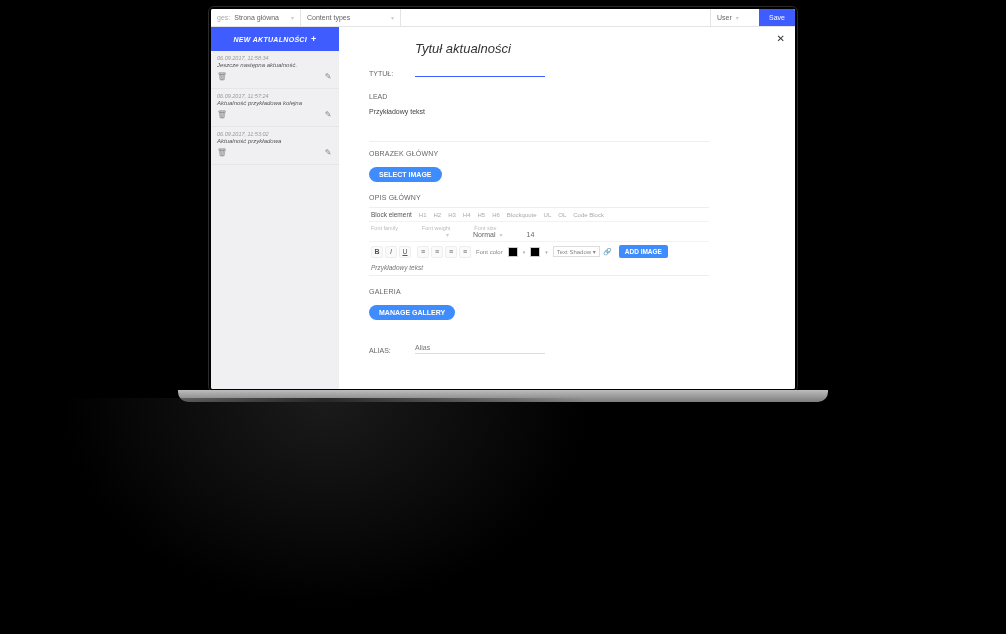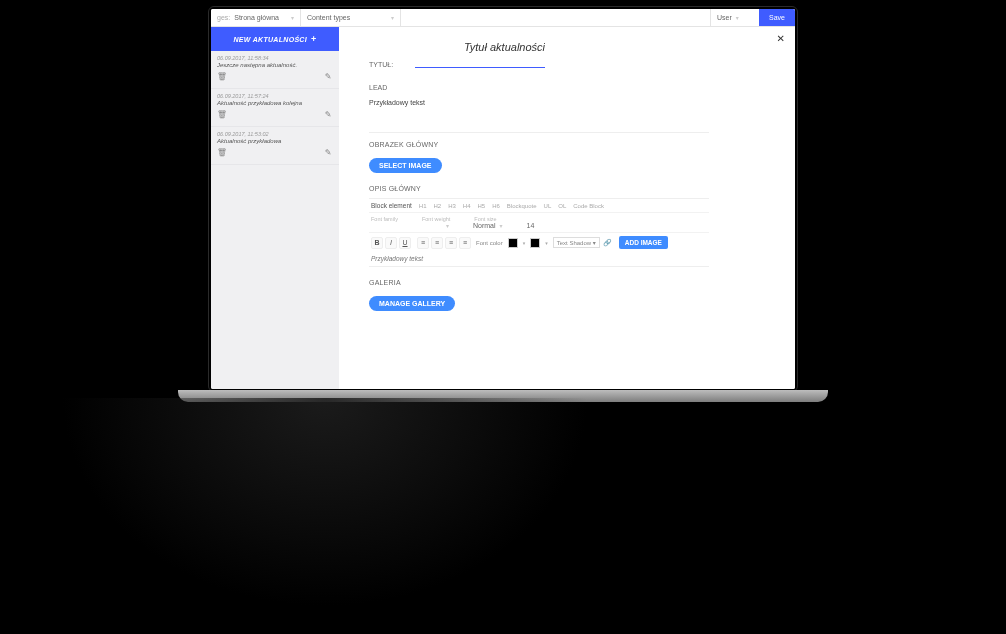--- a/index.html
+++ b/index.html
@@ -64,22 +64,22 @@
   .icon { width:10px; height:10px; color:#888; font-size:8px; line-height:10px; text-align:center; cursor:pointer; }
 
   .main { flex:1; background:#fff; position:relative; padding: 14px 30px 8px 30px; overflow:hidden; }
   .close-x { position:absolute; top:6px; right:10px; font-size:10px; color:#333; cursor:pointer; }
 
   .field { display:flex; align-items:flex-end; margin-bottom: 16px; }
   .field-lbl { width:46px; font-size:7px; color:#666; }
   .field-input {
     flex:1; max-width:130px;
     border:none; border-bottom:1px solid #3f5cff;
-    font-size:11px; font-style:italic; color:#333;
-    padding-bottom:14px; outline:none;text-align:right;
+    font-size:13px; font-style:italic; color:#333;
+    padding-bottom:20px; outline:none;
   }
 
   .lead-lbl { font-size:7px; color:#666; margin-bottom:8px; }
   .lead-val { font-size:7px; color:#444; margin-bottom:26px; }
 
   .hr { border-top:1px solid #eee; margin:4px 0 8px 0; max-width:340px; }
 
   .section-lbl { font-size:7px; color:#666; margin-bottom:6px; letter-spacing:0.2px; }
 
   .pill-btn {
@@ -270,19 +270,23 @@
             </span>
           </div>
           <div class="ed-body">Przykładowy tekst</div>
         </div>
 
         <div class="section-lbl" style="margin-top:12px">GALERIA</div>
         <div class="pill-btn">
           <span>MANAGE GALLERY</span>
         </div>
 
+        <div class="alias-row">
+          <div class="field-lbl">ALIAS:</div>
+          <input class="alias-input" placeholder="Alias" style="">
+        </div>
 
       </div>
     </div>
   </div>
   <div class="base"></div>
 </div>
 <div class="glow"></div>
 
 </body></html>

